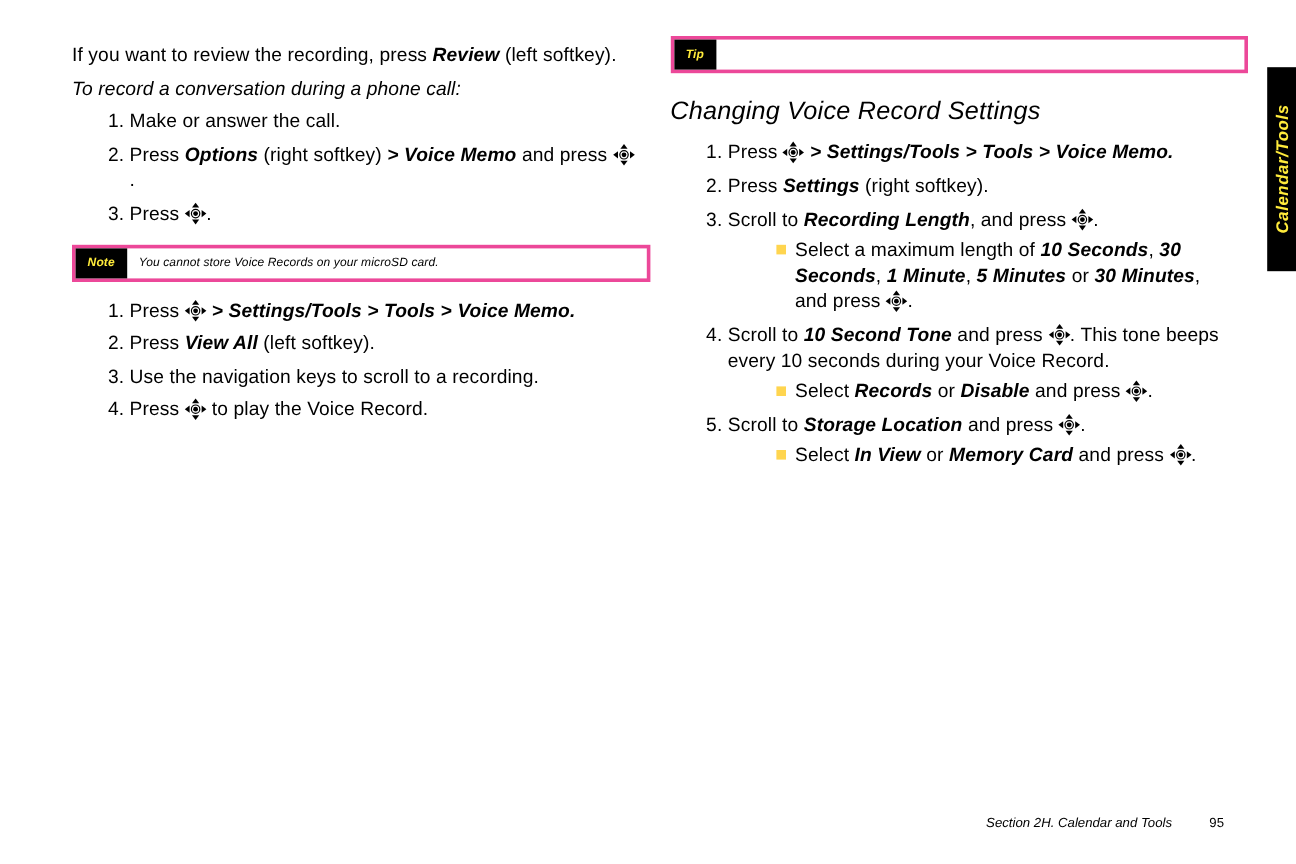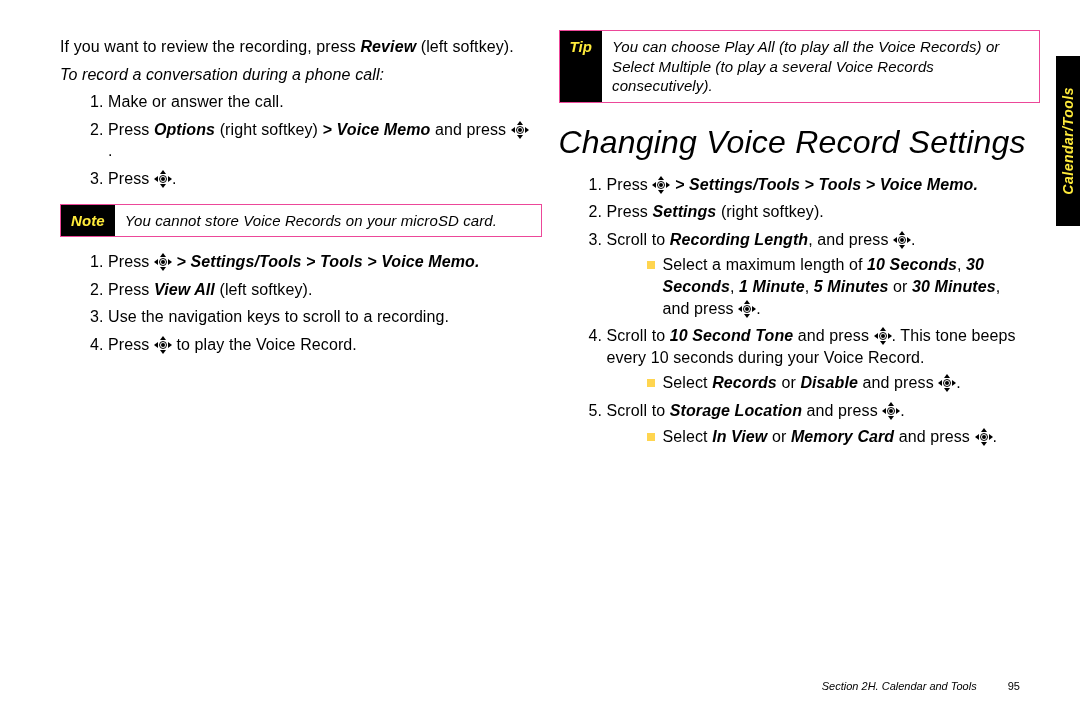--- a/index.html
+++ b/index.html
@@ -6,22 +6,22 @@
   .page{width:1080px;height:720px;position:relative;box-sizing:border-box;padding:30px 40px 0 60px}
   .cols{display:flex;gap:17px}
   .col{flex:1;min-width:0;font-size:16px;line-height:1.35;letter-spacing:0.1px}
   .col p{margin:6px 0}
   ol{margin:6px 0 6px 0;padding-left:36px}
   ol>li{margin:6px 12px}
   .sub{margin:4px 0 4px 40px;text-indent:-16px;padding-left:16px}
   .ib{font-style:italic;font-weight:bold}
   .b{font-weight:bold}
   .i{font-style:italic}
-  .h2{font-size:32px;font-style:italic;margin:18px 0 10px 0;letter-spacing:0.2px}
-  .notebox{display:flex;border:1px solid #ec4899;margin:14px 0;font-size:15px;line-height:1.3}
+  .h2{font-size:21px;font-style:italic;margin:18px 0 10px 0;letter-spacing:0.2px}
+  .notebox{display:flex;border:3px solid #ec4899;margin:14px 0;font-size:10px;line-height:1.3}
   .notebox .tag{background:#000;color:#ffeb3b;font-style:italic;font-weight:bold;padding:6px 10px;white-space:nowrap}
   .notebox .body{padding:6px 10px;font-style:italic;flex:1}
   .bullet{display:inline-block;width:8px;height:8px;background:#ffd54f;margin-right:8px;vertical-align:1px}
   .nav{display:inline-block;vertical-align:-3px;position:relative;width:18px;height:16px}
   .nav .ring{position:absolute;left:5px;top:4px;width:8px;height:8px;border:1px solid #000;border-radius:50%;box-sizing:border-box}
   .nav .dot{position:absolute;left:7px;top:6px;width:4px;height:4px;background:#000;border-radius:50%}
   .nav .tri{position:absolute;width:0;height:0;border-style:solid}
   .nav .tri.l{left:0;top:5px;border-width:3px 4px 3px 0;border-color:transparent #000 transparent transparent}
   .nav .tri.r{right:0;top:5px;border-width:3px 0 3px 4px;border-color:transparent transparent transparent #000}
   .nav .tri.t{left:6px;top:-1px;border-width:0 3px 4px 3px;border-color:transparent transparent #000 transparent}
@@ -78,21 +78,20 @@
         <li>
           <span>Press </span><span class="nav"><span class="tri l"></span><span class="tri r"></span><span class="tri t"></span><span class="tri b"></span><span class="ring"></span><span class="dot"></span></span><span> to play the Voice Record.</span>
         </li>
       </ol>
     </div>
 
     <div class="col">
 
       <div class="notebox" style="margin-top:0">
         <div class="tag">Tip</div>
-        <div class="body">You can choose Play All (to play all the Voice Records) or Select Multiple (to play a several Voice Records consecutively).</div>
       </div>
 
       <div class="h2">Changing Voice Record Settings</div>
 
       <ol>
         <li>
           <span>Press </span><span class="nav"><span class="tri l"></span><span class="tri r"></span><span class="tri t"></span><span class="tri b"></span><span class="ring"></span><span class="dot"></span></span><span class="ib"> &gt; Settings/Tools &gt; Tools &gt; Voice Memo.</span>
         </li>
         <li>
           <span>Press </span><span class="ib">Settings</span><span> (right softkey).</span>

